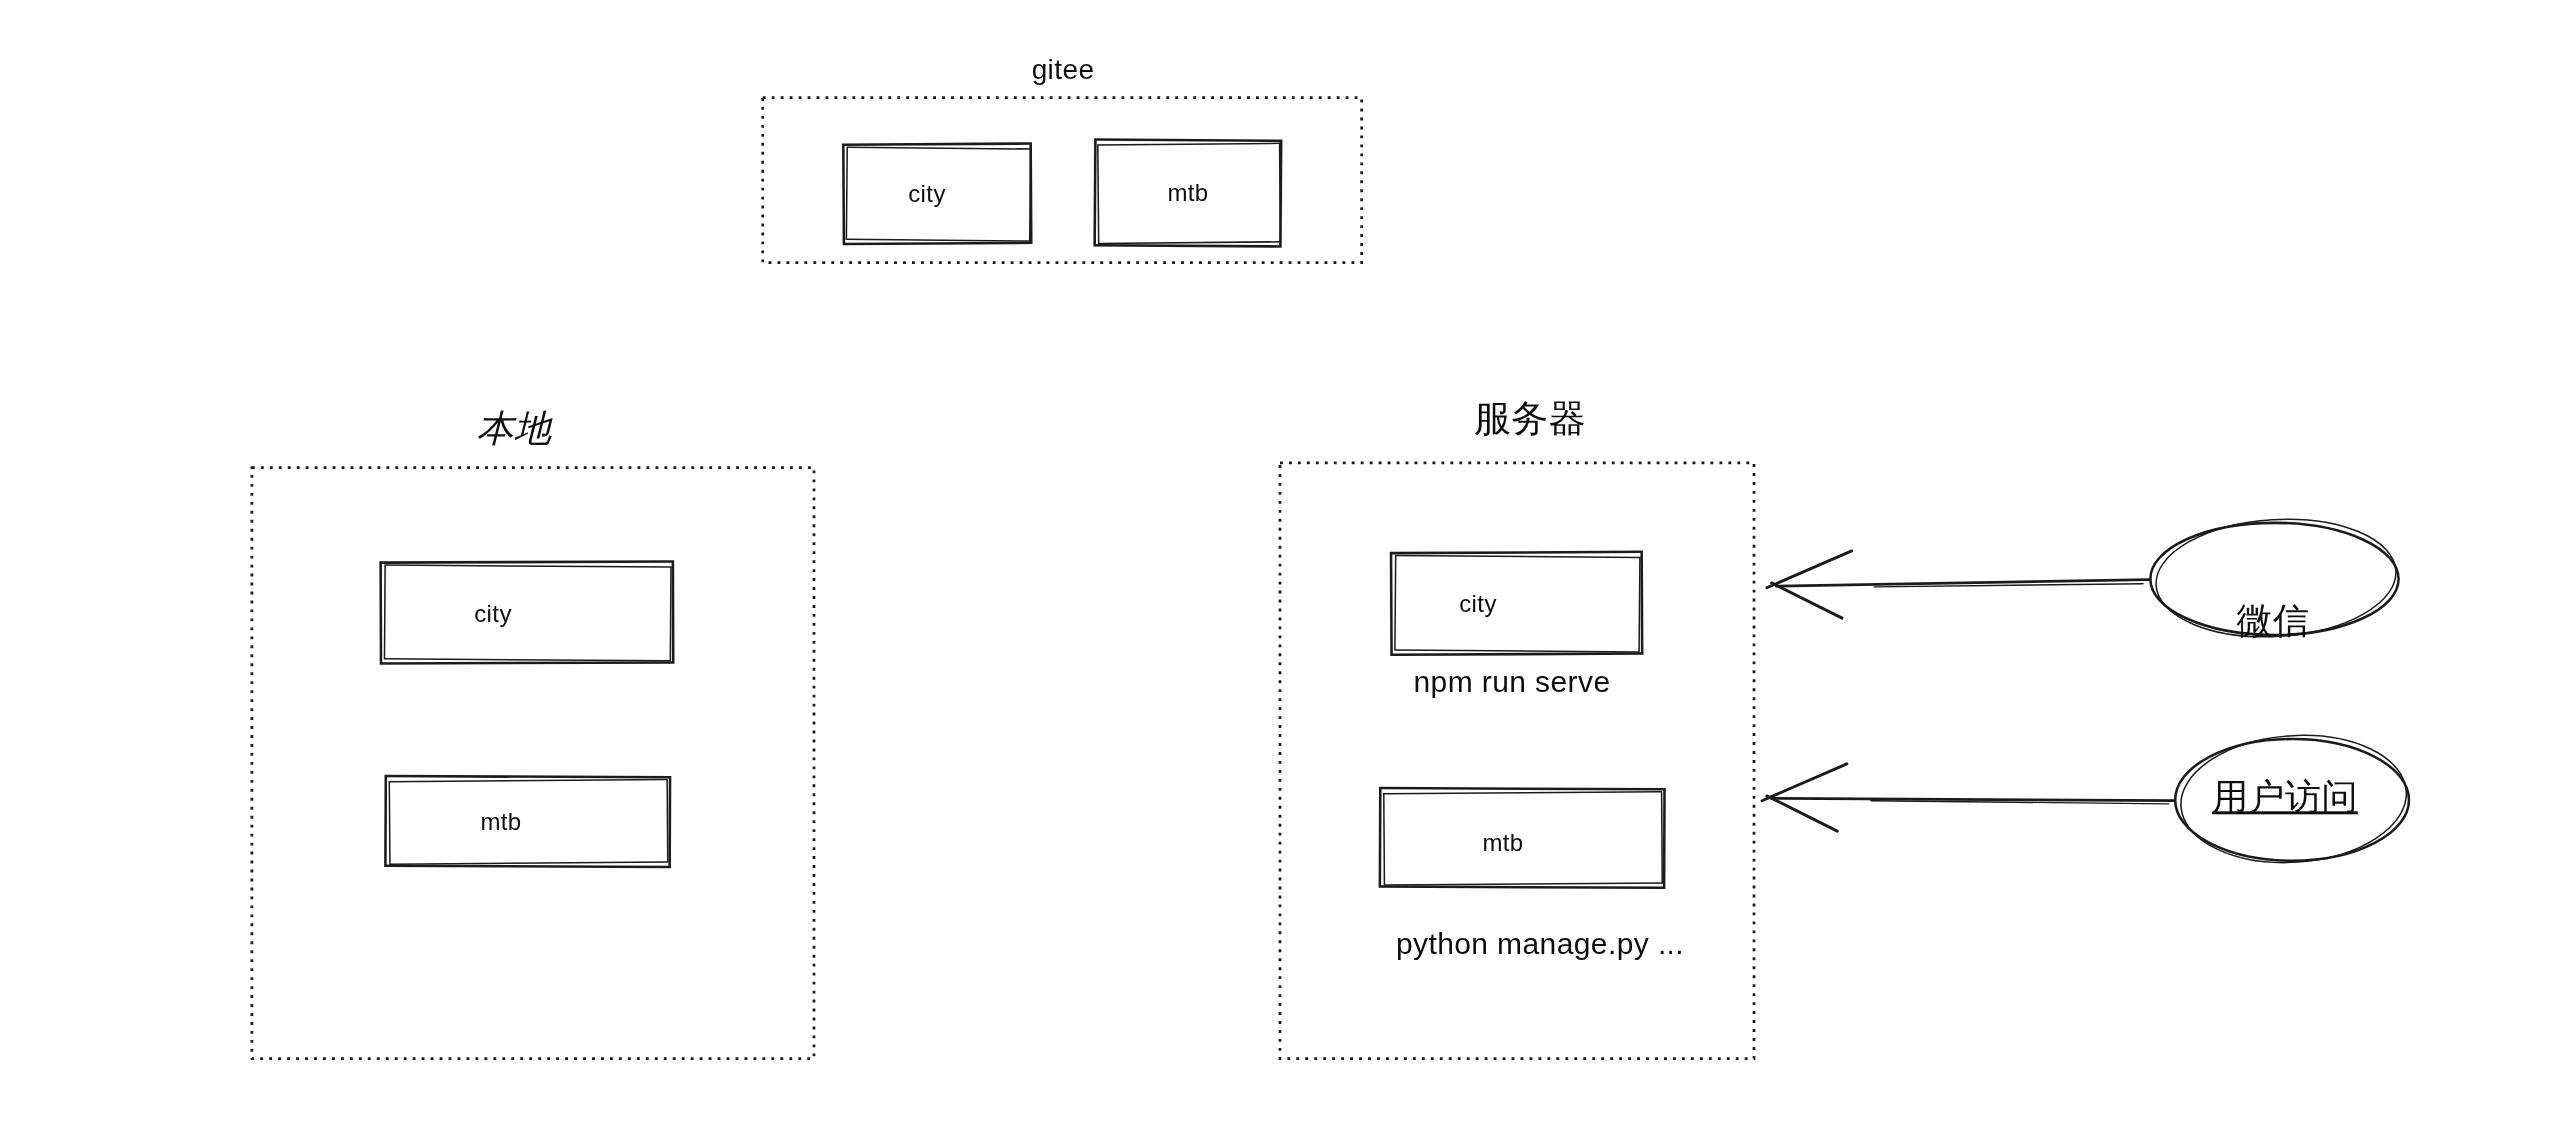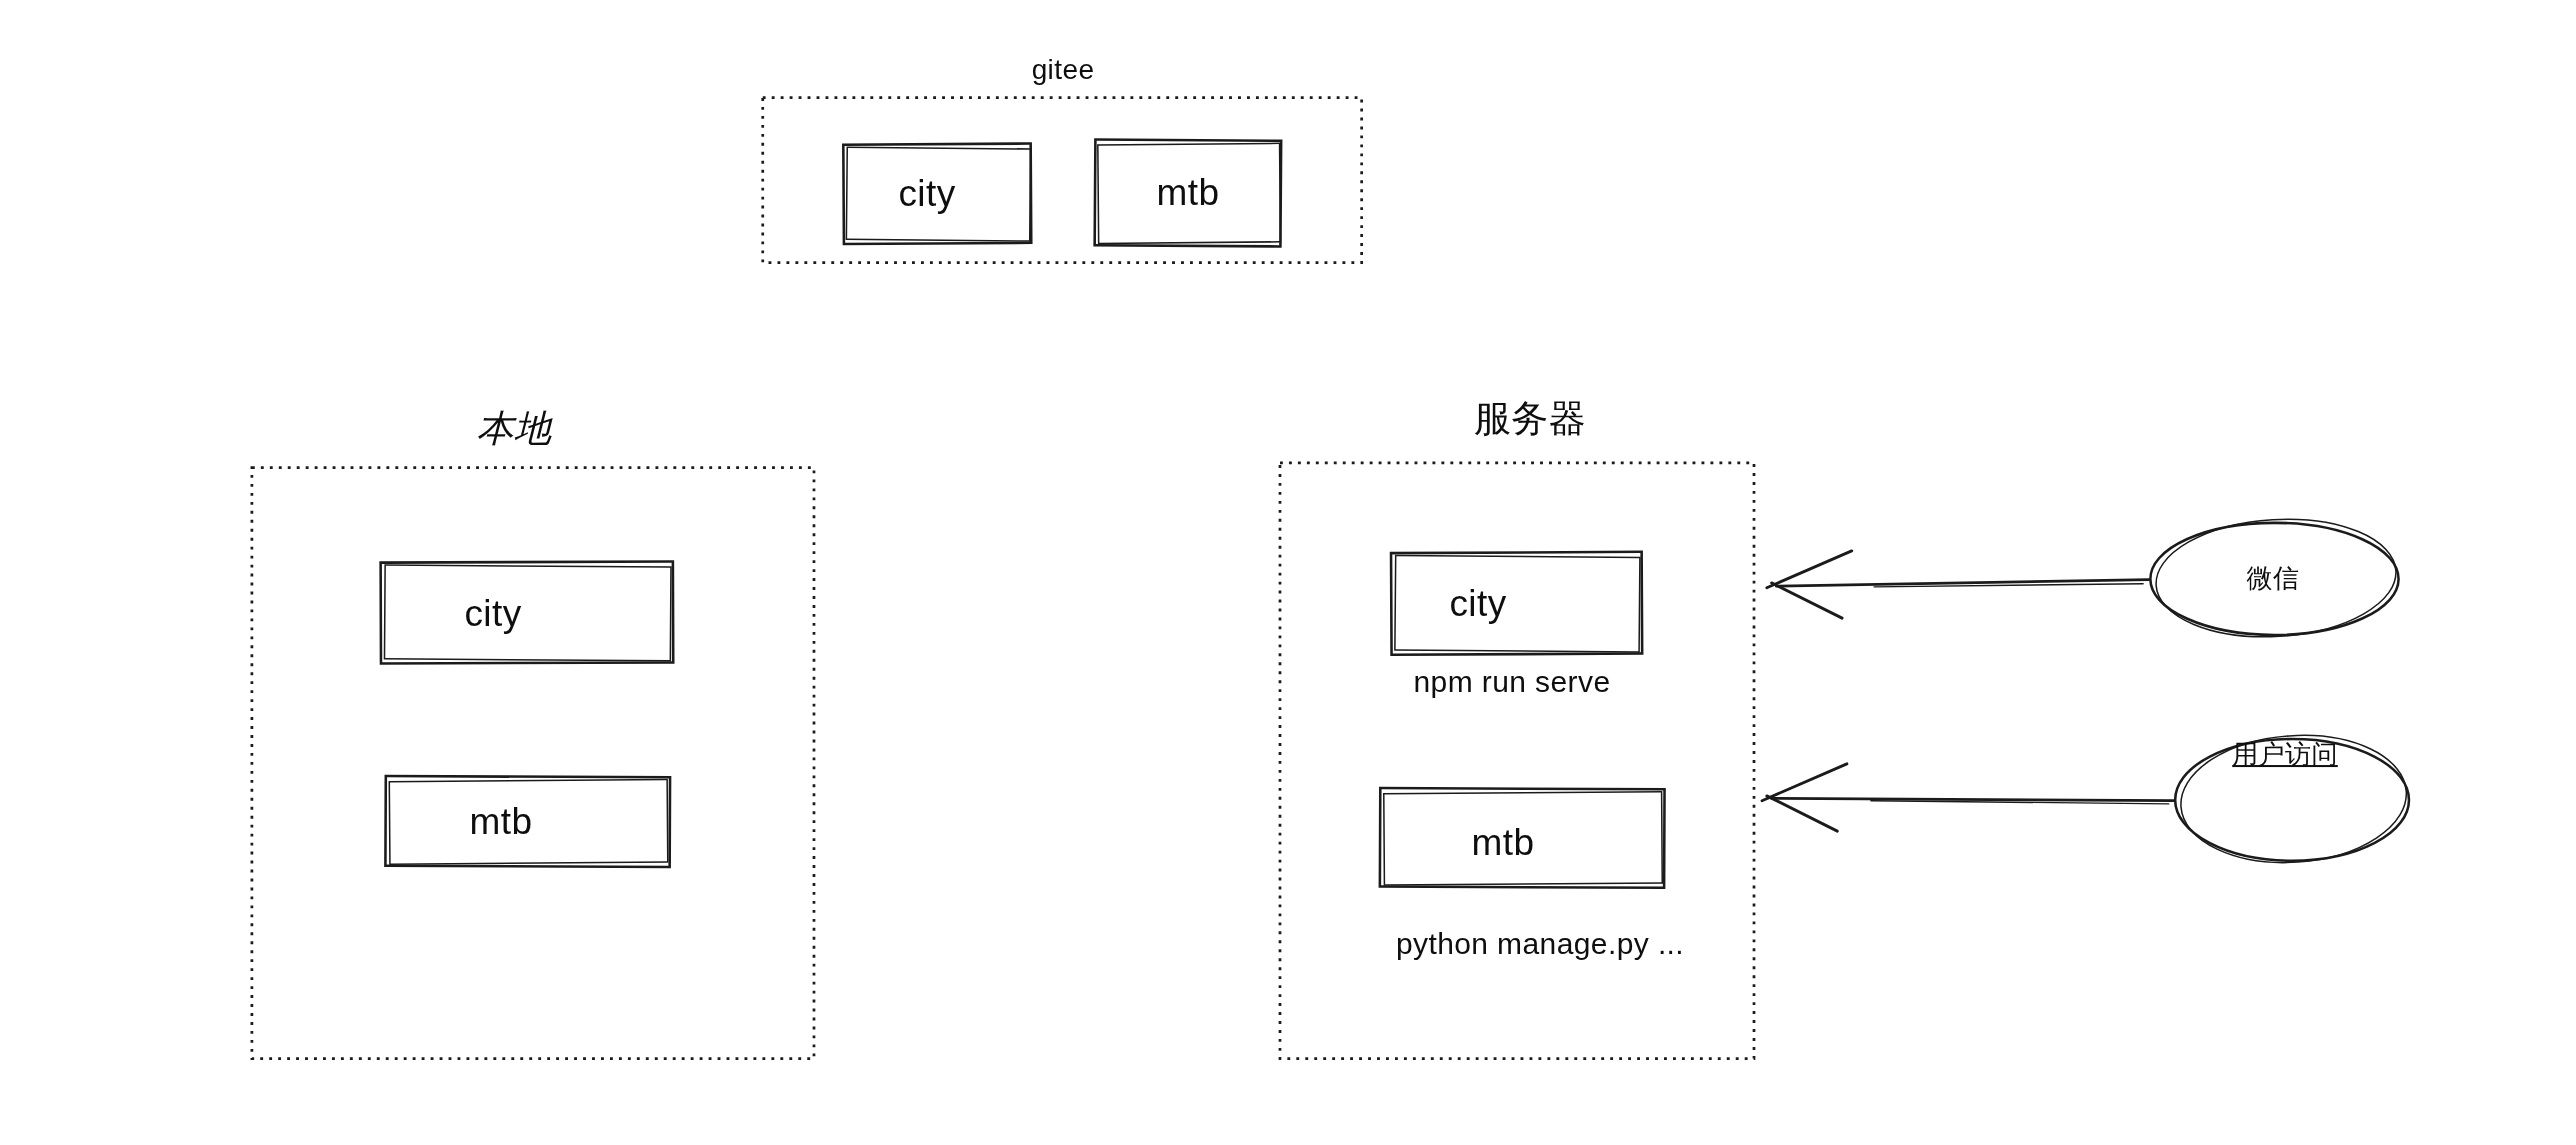--- a/index.html
+++ b/index.html
@@ -25,23 +25,23 @@
   .lbl {
     position: absolute;
     transform: translate(-50%, -50%);
     white-space: nowrap;
     line-height: 1.15;
     color: #0e0e0e;
     letter-spacing: 0.4px;
   }
   .fs-frame-en  { font-size: 28px; }
   .fs-frame-cjk { font-size: 37px; }
-  .fs-node      { font-size: 37px; }
+  .fs-node      { font-size: 24px; }
   .fs-caption   { font-size: 30px; }
-  .fs-actor     { font-size: 26px; }
+  .fs-actor     { font-size: 36px; margin-top: 42px; }
 
   
   .dotted-frame {
     fill: none;
     stroke: #1b1b1b;
     stroke-width: 3.4;
     stroke-dasharray: 3.6 7.6;
   }
   .node-rect {
     fill: #ffffff;

